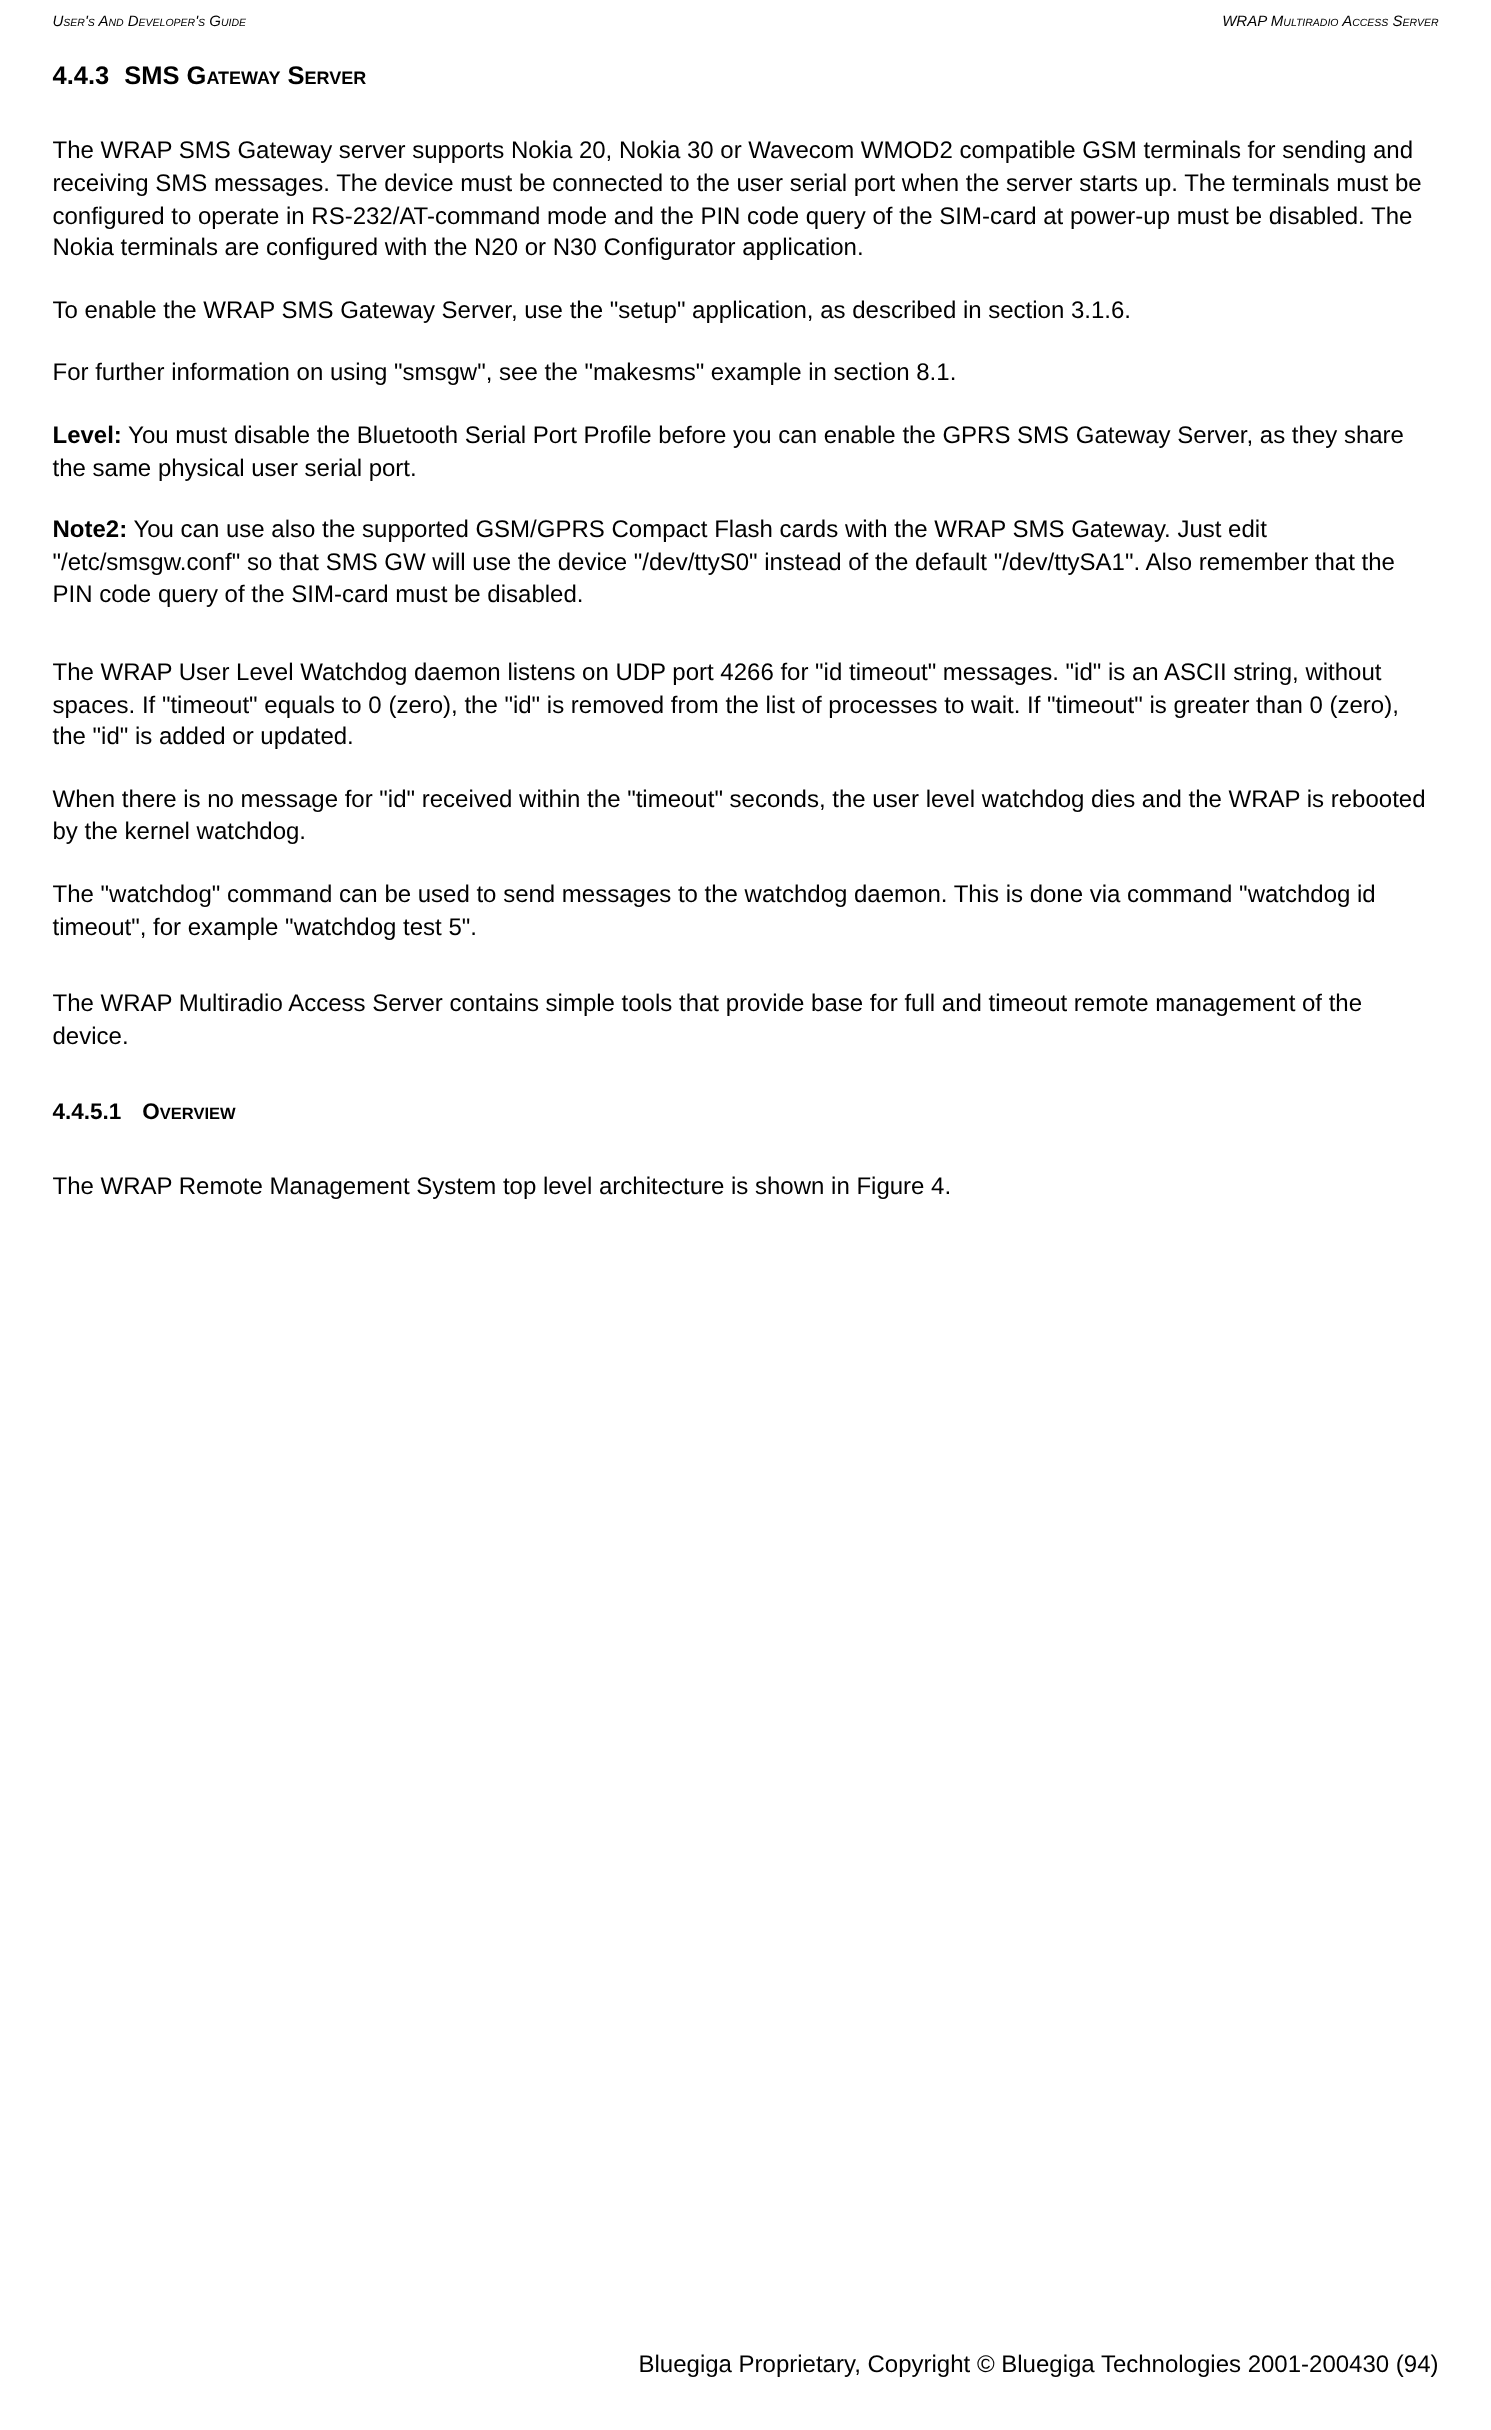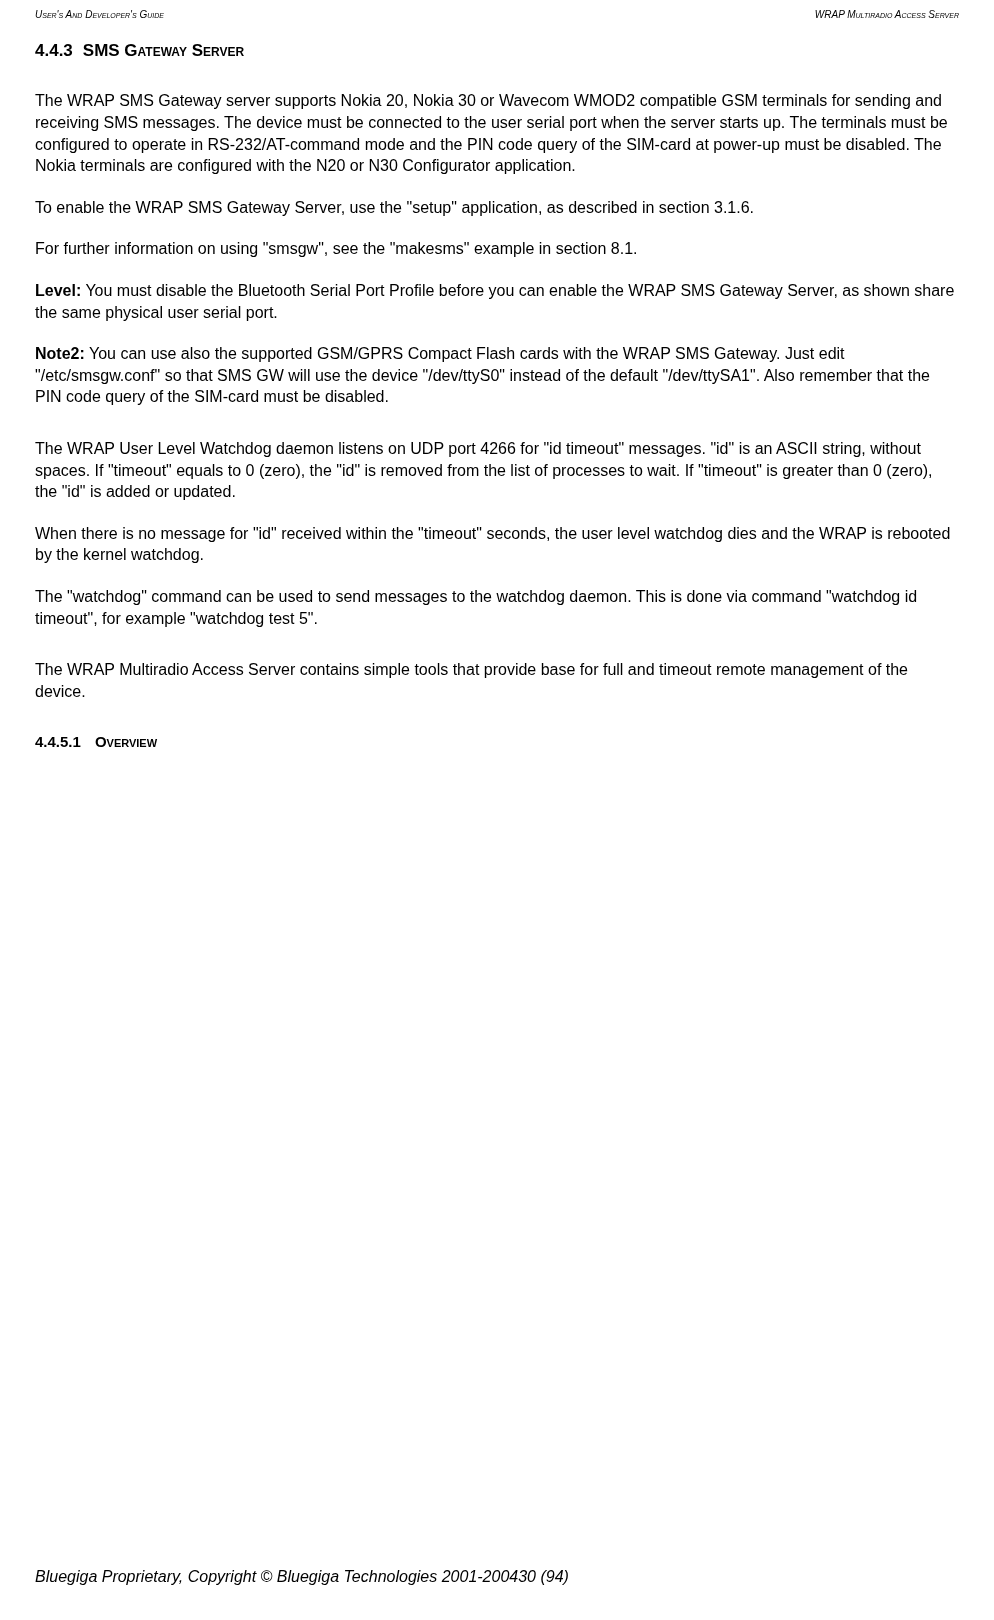--- a/index.html
+++ b/index.html
@@ -51,22 +51,21 @@
     }
     .bold-inline {
       font-weight: bold;
     }
     .footer-row {
       position: absolute;
       bottom: 32px;
       left: 35px;
       right: 35px;
       display: flex;
-      justify-content: flex-start;
-      font-style: italic;
+      justify-content: flex-end;
     }
     .block {
       margin-bottom: 30px;
     }
   </style>
 </head>
 <body>
 
 <div class="header-row">
   <span>User's And Developer's Guide</span>
@@ -74,39 +73,40 @@
 </div>
 
 <div class="block">
   <div class="section-heading">
     <span class="num">4.4.3</span><span>SMS Gateway Server</span>
   </div>
   <p>The WRAP SMS Gateway server supports Nokia 20, Nokia 30 or Wavecom WMOD2 compatible GSM terminals for sending and receiving SMS messages. The device must be connected to the user serial port when the server starts up. The terminals must be configured to operate in RS-232/AT-command mode and the PIN code query of the SIM-card at power-up must be disabled. The Nokia terminals are configured with the N20 or N30 Configurator application.</p>
   <p>To enable the WRAP SMS Gateway Server, use the "setup" application, as described in section 3.1.6.</p>
   <p>For further information on using "smsgw", see the "makesms" example in section 8.1.</p>
   <p>
-    <span class="bold-inline">Level:</span><span> You must disable the Bluetooth Serial Port Profile before you can enable the WRAP SMS Gateway Server, as shown share the same physical user serial port.</span>
+    <span class="bold-inline">Level:</span><span> You must disable the Bluetooth Serial Port Profile before you can enable the GPRS SMS Gateway Server, as they share the same physical user serial port.</span>
   </p>
   <p>
     <span class="bold-inline">Note2:</span><span> You can use also the supported GSM/GPRS Compact Flash cards with the WRAP SMS Gateway. Just edit "/etc/smsgw.conf" so that SMS GW will use the device "/dev/ttyS0" instead of the default "/dev/ttySA1". Also remember that the PIN code query of the SIM-card must be disabled.</span>
   </p>
 </div>
 
 <div class="block">
   <p>The WRAP User Level Watchdog daemon listens on UDP port 4266 for "id timeout" messages. "id" is an ASCII string, without spaces. If "timeout" equals to 0 (zero), the "id" is removed from the list of processes to wait. If "timeout" is greater than 0 (zero), the "id" is added or updated.</p>
   <p>When there is no message for "id" received within the "timeout" seconds, the user level watchdog dies and the WRAP is rebooted by the kernel watchdog.</p>
   <p>The "watchdog" command can be used to send messages to the watchdog daemon. This is done via command "watchdog id timeout", for example "watchdog test 5".</p>
 </div>
 
 <div class="block">
   <p>The WRAP Multiradio Access Server contains simple tools that provide base for full and timeout remote management of the device.</p>
 </div>
 
 <div class="block">
   <div class="sub-heading">
     <span class="num">4.4.5.1</span><span>Overview</span>
   </div>
+  <p>The WRAP Remote Management System top level architecture is shown in Figure 4.</p>
 </div>
 
 <div class="footer-row">
   <span>Bluegiga Proprietary, Copyright © Bluegiga Technologies 2001-2004</span>
   <span>30 (94)</span>
 </div>
 
 </body></html>

